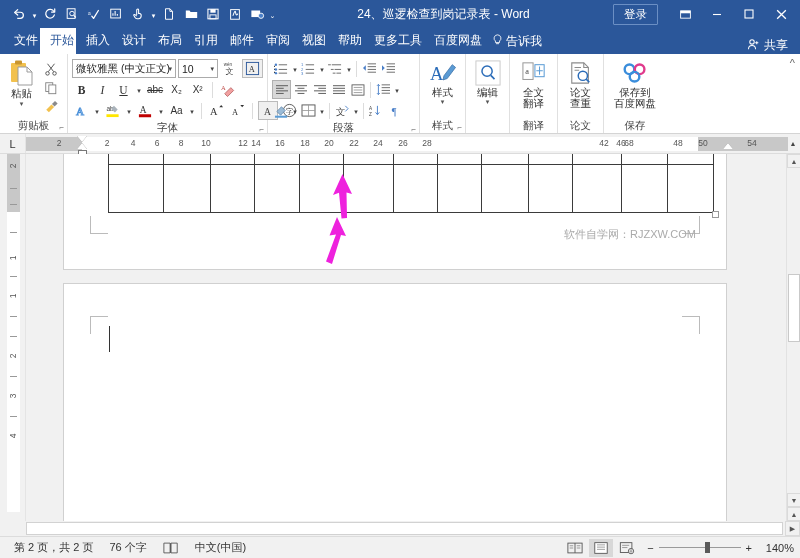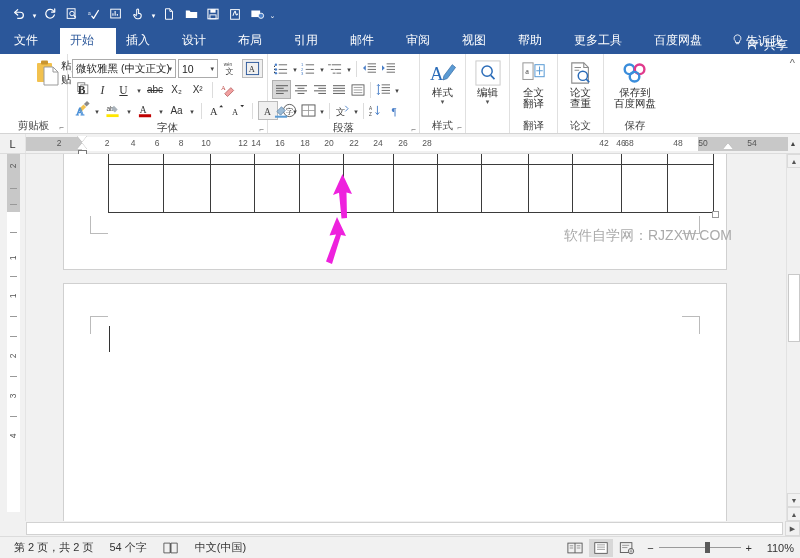--- a/index.html
+++ b/index.html
@@ -34,21 +34,21 @@
   }
   .win-btn { width: 30px; height: 26px; display: flex; align-items: center; justify-content: center; font-size: 12px; color:#fff;}
   .win-btn.close { font-size: 15px; }
 
   
   .tabbar {
     height: 26px; background: #2b579a; display: flex; align-items: flex-end;
     flex: 0 0 26px; position: relative; padding-left: 4px;
   }
   .tab {
-    font-size: 12px; color: #fff; padding: 4px 22px 5px 10px; height: 26px;
+    font-size: 12px; color: #fff; padding: 4px 2px 5px 10px; height: 26px;
     display: flex; align-items: center; white-space: nowrap;
   }
   .tab.file { background: #2b579a; }
   .tab.active { background: #ffffff; color: #2b579a; }
   .tab-right { position: absolute; right: 6px; bottom: 0; display: flex; align-items: flex-end; height: 26px; }
   .tell-me { display: flex; align-items: center; gap: 3px; font-size: 12px; color: #fff; padding: 0 8px;}
   .share { display: flex; align-items: center; gap: 4px; font-size: 12px; color: #fff; padding: 0 6px;}
 
   
   .ribbon {
@@ -59,21 +59,21 @@
   .rgroup { display: flex; flex-direction: column; border-right: 1px solid #e0e0e0; position: relative; }
   .rgroup-body { flex: 1; display: flex; align-items: flex-start; padding: 3px 4px 0 4px; }
   .rgroup-label {
     height: 14px; font-size: 10.5px; color: #444; text-align: center;
     display: flex; align-items: center; justify-content: center; position: relative;
   }
   .dlg-launcher { position: absolute; right: 3px; bottom: 1px; font-size: 8px; color: #888; }
 
   
   .g-clip { width: 68px; }
-  .clip-left { width: 38px; display: flex; align-items: center; padding-top: 2px; margin-left: 31px;}
+  .clip-left { width: 38px; display: flex; flex-direction: column; align-items: center; padding-top: 2px;}
   .paste-icon { width: 26px; height: 28px; position: relative; }
   .paste-label { font-size: 10.5px; color: #333; margin-top: 0px; }
   .paste-caret { font-size: 7px; color: #555; line-height: 6px; }
   .clip-right { width: 26px; display: flex; flex-direction: column; align-items: center; gap: 2px; padding-top: 3px; }
   .small-ic { width: 20px; height: 17px; display: flex; align-items: center; justify-content: center; font-size: 12px; color: #444;}
 
   
   .g-font { width: 200px; }
   .font-row { display: flex; align-items: center; height: 21px; gap: 2px; }
   .font-name-box {
@@ -146,21 +146,21 @@
 
   .tbl { position: absolute; border-collapse: collapse; }
   .tbl td { border: 1px solid #3b3b3b; padding: 0; }
 
   .mark { position: absolute; border-color: #bbb; border-style: solid; width: 18px; height: 18px;}
   .mark.tl { border-width: 1px 0 0 1px; }
   .mark.tr { border-width: 1px 1px 0 0; }
   .mark.bl { border-width: 0 0 1px 1px; }
   .mark.br { border-width: 0 1px 1px 0; }
 
-  .watermark { position: absolute; font-size: 14px; color: #aaa; white-space: nowrap; }
+  .watermark { position: absolute; font-size: 11px; color: #aaa; white-space: nowrap; }
   .caret-line { position: absolute; width: 1px; background: #333; }
   .handle-sq { position:absolute; width:7px;height:7px;border:1px solid #999; background:#fff;}
 
   
   .vscroll { width: 14px; background: #f1f1f1; position: relative; border-left: 1px solid #e2e2e2;}
   .vs-arrow { position: absolute; left: 0; width: 14px; height: 14px; display: flex; align-items: center;
      justify-content: center; font-size: 7px; color: #555; background: #f1f1f1; border:1px solid #dadada;}
   .vs-thumb { position: absolute; left: 1px; width: 12px; background: #fff; border: 1px solid #c9c9c9; }
   .hscroll-row { height: 15px; display: flex; align-items: stretch; background: #f1f1f1; }
   .hs-track { flex: 1; margin: 1px 2px 1px 26px; background: #fff; border: 1px solid #d2d2d2; }
@@ -250,20 +250,45 @@
             <path d="M5.5 10c1-2 1.6-5 2.6-5s.5 4 1.6 4 1.4-1.5 1.4-1.5" stroke="#fff" stroke-width="1.2" fill="none"></path>
           </svg>
       </div>
       <div class="qat-btn">
         <svg width="15" height="14" viewBox="0 0 16 16">
             <rect x="1" y="4" width="10" height="7.5" fill="#fff"></rect>
             <circle cx="12" cy="10" r="3" fill="#4a7fc8" stroke="#fff" stroke-width="1"></circle>
           </svg>
       </div>
       <div class="qat-caret">⌄</div>
+    </div>
+    <div class="title-text">24、巡逻检查到岗记录表  -  Word</div>
+    <div class="title-right">
+      <div class="signin">登录</div>
+      <div class="win-btn">
+        <svg width="13" height="13" viewBox="0 0 16 16">
+            <rect x="2" y="3.5" width="12" height="9" stroke="#fff" stroke-width="1.1" fill="none"></rect>
+            <rect x="2" y="3.5" width="12" height="3" fill="#fff"></rect>
+          </svg>
+      </div>
+      <div class="win-btn">
+        <svg width="12" height="12" viewBox="0 0 12 12">
+            <path d="M2 6.5h8" stroke="#fff" stroke-width="1.1"></path>
+          </svg>
+      </div>
+      <div class="win-btn">
+        <svg width="12" height="12" viewBox="0 0 12 12">
+            <rect x="2" y="2" width="8" height="8" stroke="#fff" stroke-width="1.1" fill="none"></rect>
+          </svg>
+      </div>
+      <div class="win-btn close">
+        <svg width="13" height="13" viewBox="0 0 12 12">
+            <path d="M2 2l8 8M10 2l-8 8" stroke="#fff" stroke-width="1.2"></path>
+          </svg>
+      </div>
     </div>
   </div>
 
   <div class="tabbar">
     <div class="tab file">文件</div>
     <div class="tab active">开始</div>
     <div class="tab">插入</div>
     <div class="tab">设计</div>
     <div class="tab">布局</div>
     <div class="tab">引用</div>
@@ -783,21 +808,21 @@
     </div>
   </div>
 
   <div class="hscroll-row">
     <div class="hs-track"></div>
     <div class="hs-arrow">▶</div>
   </div>
 
   <div class="statusbar">
     <div class="sb-item">第 2 页，共 2 页</div>
-    <div class="sb-item">54 个字</div>
+    <div class="sb-item">76 个字</div>
     <div class="sb-item">
       <svg width="16" height="14" viewBox="0 0 18 15">
           <path d="M1 2h7v11H1z" stroke="#555" stroke-width="1" fill="none"></path>
           <path d="M9 2h7v11H9z" stroke="#555" stroke-width="1" fill="none"></path>
           <path d="M8.5 2v11" stroke="#555" stroke-width="1"></path>
         </svg>
     </div>
     <div class="sb-item">中文(中国)</div>
     <div class="sb-right">
       <div class="view-btn">
@@ -821,17 +846,17 @@
             <path d="M11.5 11h4M13.5 8.5v5" stroke="#777" stroke-width="0.8"></path>
           </svg>
       </div>
       <div class="zoom-slider">
         <span>−</span>
         <span class="zs-track">
           <span class="zs-thumb" style="left:46px;"></span>
         </span>
         <span>+</span>
       </div>
-      <div class="zoom-pct">110%</div>
+      <div class="zoom-pct">140%</div>
     </div>
   </div>
 
 </div>
 
 </body></html>

